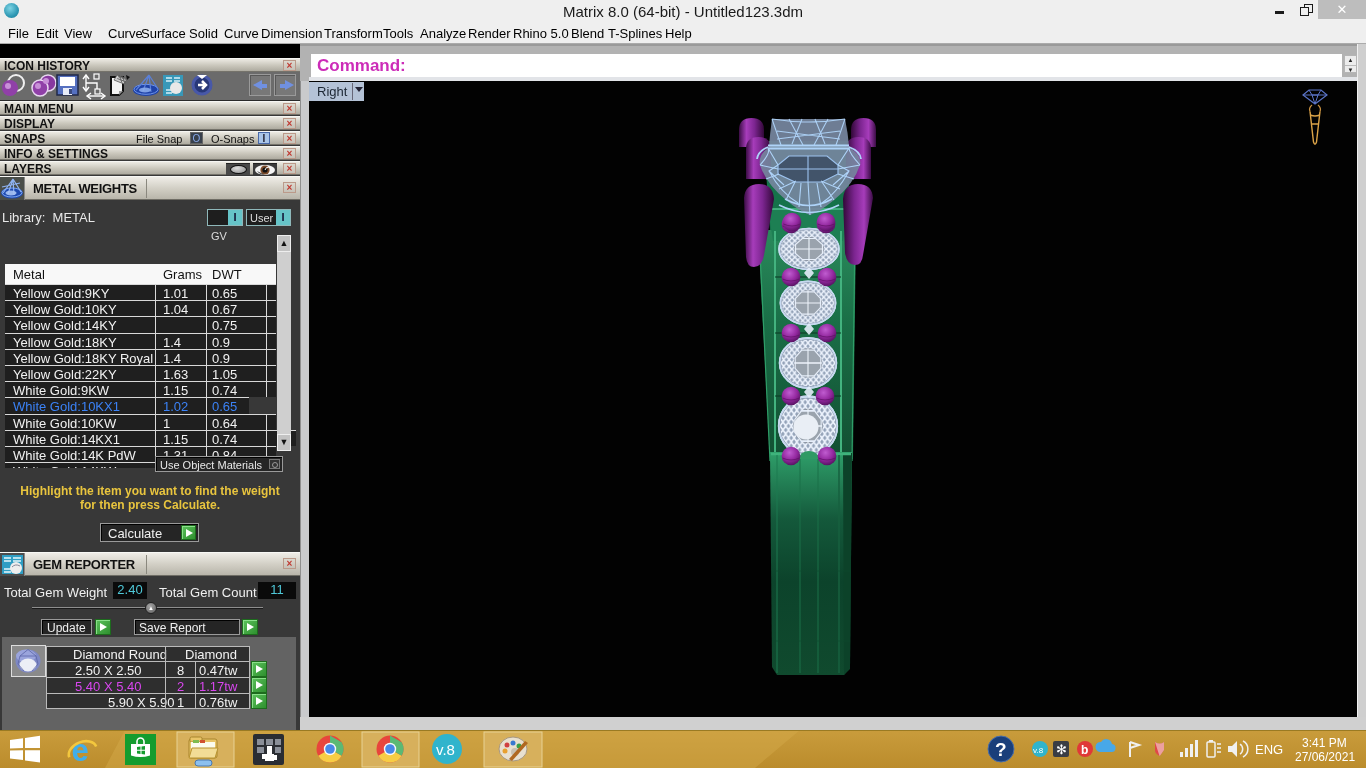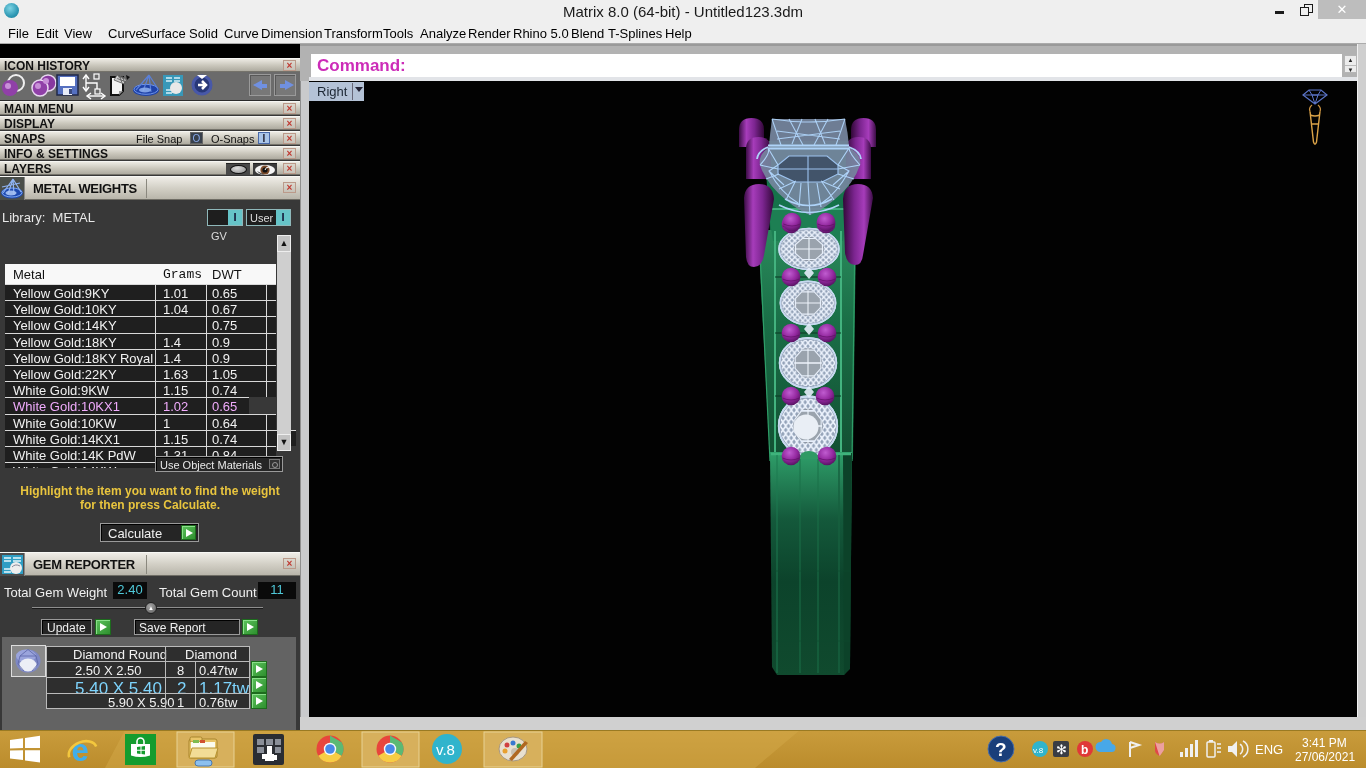--- a/index.html
+++ b/index.html
@@ -198,21 +198,21 @@
         <span style="position:absolute;left:3px;top:2px;margin-top:18px;">GV</span>
         <div style="position:absolute;right:0px;top:0px;width:14px;height:15px;background:#66c4c8;color:#113;text-align:center;font-size:11px;font-weight:bold;line-height:15px;">I</div>
       </div>
     <div class="abs" style="left:246px;top:151px;width:45px;height:17px;background:#1e1e1e;border:1px solid #8fb8ba;color:#ddd;font-size:11px;">
         <span style="position:absolute;left:3px;top:2px;">User</span>
         <div style="position:absolute;right:0px;top:0px;width:14px;height:15px;background:#66c4c8;color:#113;text-align:center;font-size:11px;font-weight:bold;line-height:15px;">I</div>
       </div>
     <div id="mwtable">
         <div style="position:relative;width:271px;height:20px;background:#f8f8f8;color:#111;font-size:13px;margin-top:29px;">
           <span style="position:absolute;left:8px;top:3px;">Metal</span>
-          <span style="position:absolute;left:158px;top:3px;font-family:Liberation Mono, monospace;">Grams</span>
+          <span style="position:absolute;left:158px;top:3px;">Grams</span>
           <span style="position:absolute;left:207px;top:3px;">DWT</span>
         </div>
         <div style="position:relative;width:271px;height:16.2px;background:#1f1f1f;color:#f2f2f2;font-size:13px;border-top:1px solid #d9d9d9;overflow:hidden;">
           <span style="position:absolute;left:8px;top:1px;">Yellow Gold:9KY</span>
           <span style="position:absolute;left:158px;top:1px;">1.01</span>
           <span style="position:absolute;left:207px;top:1px;">0.65</span>
           <i style="position:absolute;left:150px;top:0;width:1px;height:100%;background:#d9d9d9"></i>
           <i style="position:absolute;left:201px;top:0;width:1px;height:100%;background:#d9d9d9"></i>
           <i style="position:absolute;left:261px;top:0;width:1px;height:100%;background:#d9d9d9"></i>
         </div>
@@ -257,21 +257,21 @@
           <i style="position:absolute;left:261px;top:0;width:1px;height:100%;background:#d9d9d9"></i>
         </div>
         <div style="position:relative;width:271px;height:16.2px;background:#1f1f1f;color:#f2f2f2;font-size:13px;border-top:1px solid #d9d9d9;overflow:hidden;">
           <span style="position:absolute;left:8px;top:1px;">White Gold:9KW</span>
           <span style="position:absolute;left:158px;top:1px;">1.15</span>
           <span style="position:absolute;left:207px;top:1px;">0.74</span>
           <i style="position:absolute;left:150px;top:0;width:1px;height:100%;background:#d9d9d9"></i>
           <i style="position:absolute;left:201px;top:0;width:1px;height:100%;background:#d9d9d9"></i>
           <i style="position:absolute;left:261px;top:0;width:1px;height:100%;background:#d9d9d9"></i>
         </div>
-        <div style="position:relative;width:244px;height:16.2px;background:#1f1f1f;color:#f0abfc;font-size:13px;border-top:1px solid #d9d9d9;overflow:hidden;">
+        <div style="position:relative;width:244px;height:16.2px;background:#1f1f1f;color:#3b82f6;font-size:13px;border-top:1px solid #d9d9d9;overflow:hidden;">
           <span style="position:absolute;left:8px;top:1px;">White Gold:10KX1</span>
           <span style="position:absolute;left:158px;top:1px;">1.02</span>
           <span style="position:absolute;left:207px;top:1px;">0.65</span>
           <i style="position:absolute;left:150px;top:0;width:1px;height:100%;background:#d9d9d9"></i>
           <i style="position:absolute;left:201px;top:0;width:1px;height:100%;background:#d9d9d9"></i>
           <i style="position:absolute;left:261px;top:0;width:1px;height:100%;background:#d9d9d9"></i>
         </div>
         <div style="position:relative;width:271px;height:16.2px;background:#1f1f1f;color:#f2f2f2;font-size:13px;border-top:1px solid #d9d9d9;overflow:hidden;">
           <span style="position:absolute;left:8px;top:1px;">White Gold:10KW</span>
           <span style="position:absolute;left:158px;top:1px;">1</span>
@@ -368,21 +368,21 @@
             <i style="position:absolute;left:118px;top:0;width:1px;height:100%;background:#bbb"></i>
           </div>
           <div style="position:absolute;left:44px;top:24px;width:204px;height:16px;background:#2e2e2e;color:#f2f2f2;font-size:13px;border:1px solid #bbb;border-bottom:none;">
             <span style="position:absolute;left:28px;top:1px;">2.50 X 2.50</span>
             <span style="position:absolute;left:130px;top:1px;">8</span>
             <span style="position:absolute;left:152px;top:1px;">0.47tw</span>
             <i style="position:absolute;left:118px;top:0;width:1px;height:100%;background:#bbb"></i>
             <i style="position:absolute;left:148px;top:0;width:1px;height:100%;background:#bbb"></i>
           </div>
           <div class="greenbtn" style="position:absolute;left:249px;top:24px;width:16px;height:16px;"></div>
-          <div style="position:absolute;left:44px;top:40px;width:204px;height:16px;background:#2e2e2e;color:#7dd3fc;font-size:17px;border:1px solid #bbb;border-bottom:none;">
+          <div style="position:absolute;left:44px;top:40px;width:204px;height:16px;background:#2e2e2e;color:#d946ef;font-size:13px;border:1px solid #bbb;border-bottom:none;">
             <span style="position:absolute;left:28px;top:1px;">5.40 X 5.40</span>
             <span style="position:absolute;left:130px;top:1px;">2</span>
             <span style="position:absolute;left:152px;top:1px;">1.17tw</span>
             <i style="position:absolute;left:118px;top:0;width:1px;height:100%;background:#bbb"></i>
             <i style="position:absolute;left:148px;top:0;width:1px;height:100%;background:#bbb"></i>
           </div>
           <div class="greenbtn" style="position:absolute;left:249px;top:40px;width:16px;height:16px;"></div>
           <div style="position:absolute;left:44px;top:56px;width:204px;height:16px;background:#2e2e2e;color:#f2f2f2;font-size:13px;border:1px solid #bbb;border-bottom:1px solid #bbb;">
             <span style="position:absolute;left:28px;top:1px;margin-left:33px;">5.90 X 5.90</span>
             <span style="position:absolute;left:130px;top:1px;">1</span>

